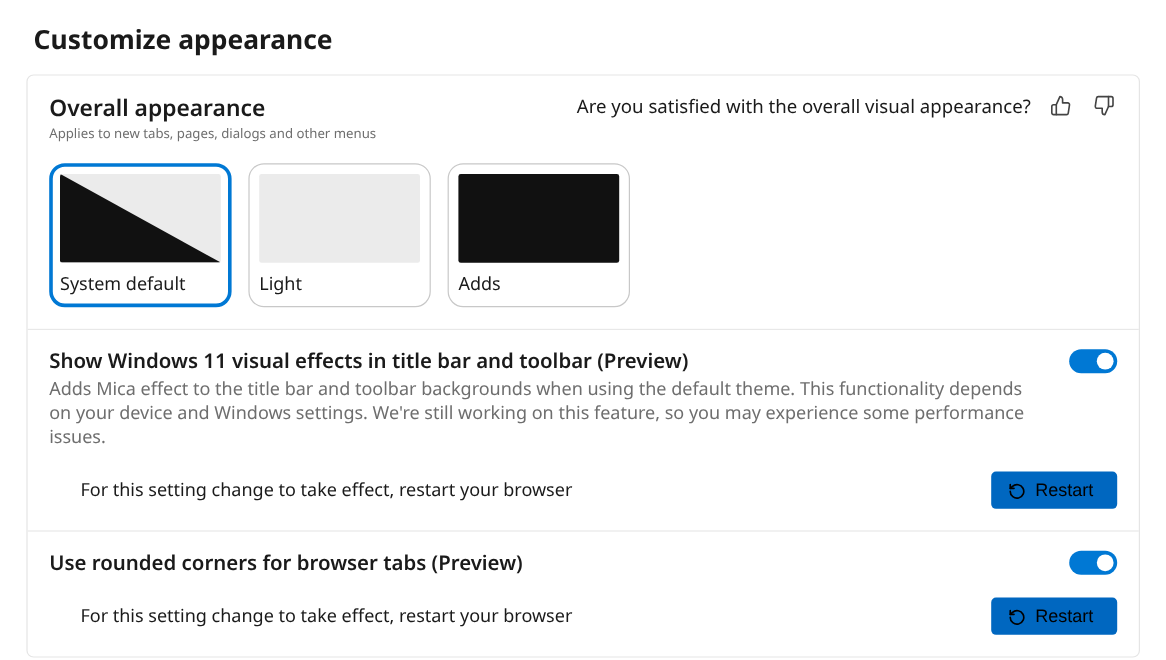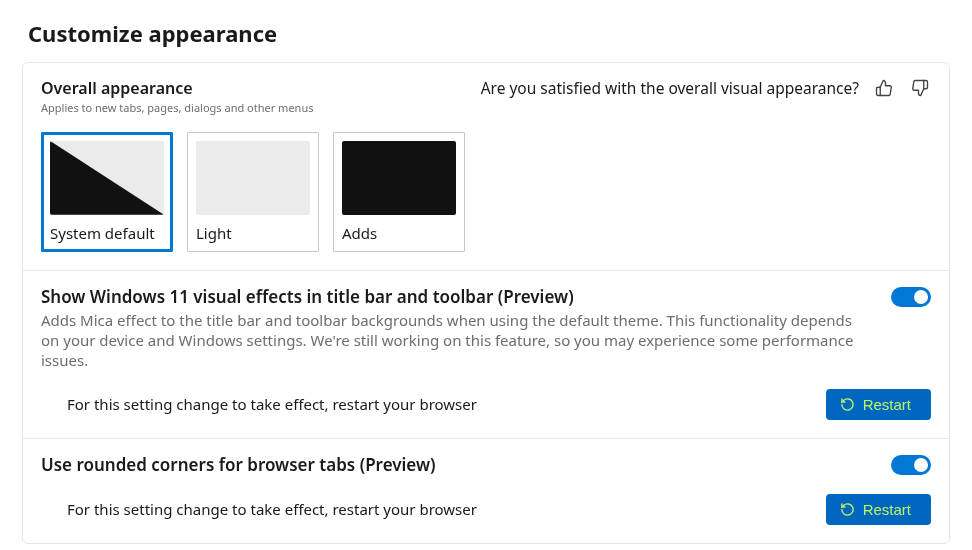--- a/index.html
+++ b/index.html
@@ -27,21 +27,21 @@
       border-bottom: 1px solid #e8e8e8;
     }
     .section:last-child { border-bottom: none; }
     .section-top {
       display: flex;
       align-items: flex-start;
       gap: 20px;
     }
     .section-top-left { flex: 0 0 340px; }
     .section-heading {
-      font-size: 16px;
+      font-size: 19px;
       font-weight: 600;
       margin-bottom: 2px;
     }
     .section-subtext {
       font-size: 11px;
       color: #6e6e6e;
       line-height: 1.35;
     }
     .feedback {
       flex: 1;
@@ -58,23 +58,23 @@
       color: #444;
       cursor: pointer;
     }
     .feedback-icon svg { width: 18px; height: 18px; }
     .theme-row {
       display: flex;
       gap: 14px;
       margin-top: 16px;
     }
     .theme-option {
-      width: 132px;
+      width: 152px;
       border: 1px solid #c8c8c8;
-      border-radius: 1px;
+      border-radius: 13px;
       padding: 8px 8px 8px 8px;
       cursor: pointer;
       background: #fff;
     }
     .theme-option.selected {
       border: 3px solid #0078d4;
       padding: 6px 6px 6px 6px;
     }
     .theme-preview {
       width: 100%;
@@ -136,27 +136,27 @@
       margin-top: 18px;
       padding-left: 26px;
     }
     .restart-text {
       flex: 1;
       font-size: 15px;
       color: #1a1a1a;
     }
     .restart-btn {
       background: #0067c0;
-      color: #bef264;
+      color: #000000;
       border: none;
       border-radius: 4px;
       padding: 7px 20px 7px 14px;
       font-size: 15px;
       display: flex;
-      align-items: center;
+      align-items: flex-end;
       gap: 8px;
       cursor: pointer;
     }
     .restart-btn svg { width: 15px; height: 15px; }
   </style>
 </head>
 <body>
 
 <div class="page-title">Customize appearance</div>
 

